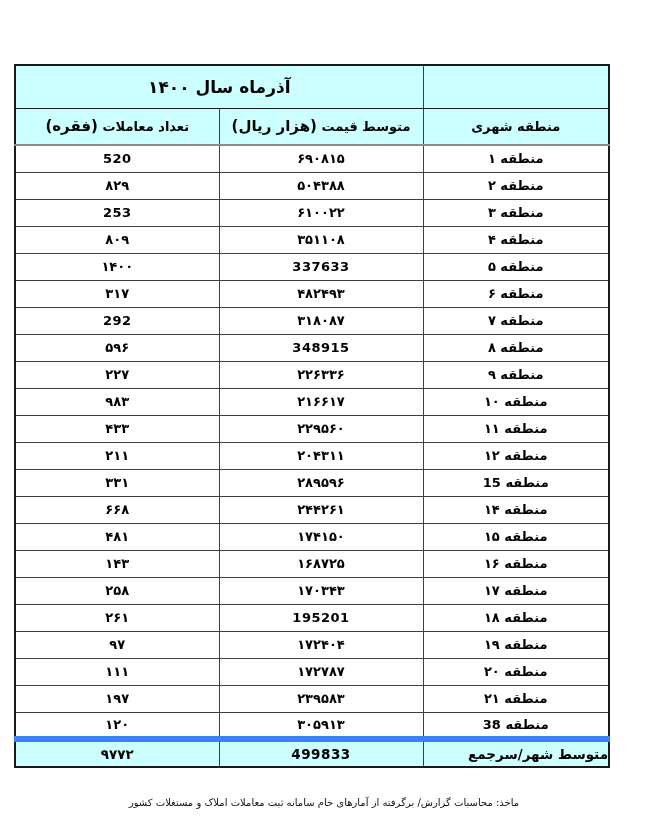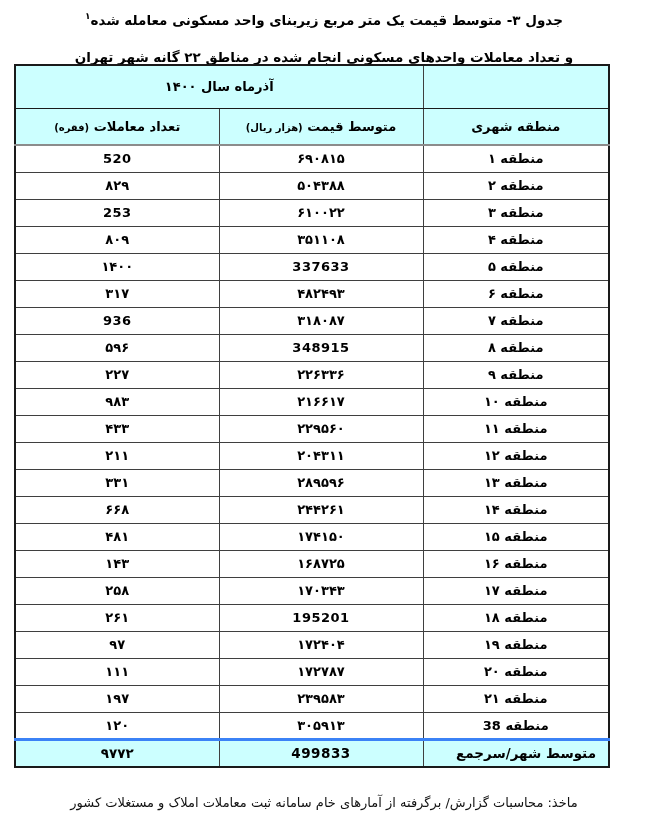--- a/index.html
+++ b/index.html
@@ -49,64 +49,59 @@
     vertical-align: middle;
     padding: 0;
     box-sizing: border-box;
     overflow: hidden;
     white-space: nowrap;
   }
   thead th {
     background: #ccffff;
     font-weight: bold;
   }
-  tr.period-row th { height: 43px; font-size: 13px; border-bottom: 1px solid #1a1a1a; }
+  tr.period-row th { height: 43px; font-size: 17px; border-bottom: 1px solid #1a1a1a; }
   tr.colhead-row th { height: 37px; font-size: 13px; border-bottom: 2px solid #8c8c8c; }
-  .paren { font-size: 10px; margin-top: 42px; }
+  .paren { font-size: 15px; margin-top: 42px; }
 
   tbody td {
     height: 27px;
     font-size: 13px;
     font-weight: bold;
     background: #ffffff;
   }
   tbody td.num { letter-spacing: 0.5px; }
 
   tr.total-row td {
     background: #ccffff;
     height: 28px;
     font-size: 13.5px;
-    border-top: 3px solid #3b82f6;
+    border-top: 6px solid #3b82f6;
   }
   tr.total-row td.total-label {
     text-align: right;
-    padding-right: 12px;
   }
 
   .footnote {
     position: absolute;
     top: 795px;
     left: 0;
     width: 648px;
     text-align: center;
     direction: rtl;
-    font-size: 13px;
+    font-size: 10px;
     line-height: 16px;
     color: #111111;
   }
 </style>
 </head>
 <body>
 
 <div class="page">
 
-  <div class="titles">
-    <div class="title-line1"><span>جدول ۳- متوسط قیمت یک متر مربع زیربنای واحد مسکونی معامله شده</span><sup>۱</sup></div>
-    <div class="title-line2">و تعداد معاملات واحدهای مسکونی انجام شده در مناطق ۲۲ گانه شهر تهران</div>
-  </div>
 
   <table class="main">
     <colgroup>
       <col class="c-region">
       <col class="c-price">
       <col class="c-count">
     </colgroup>
     <thead>
       <tr class="period-row">
         <th></th>
@@ -146,21 +141,21 @@
           <td class="num">۱۴۰۰</td>
         </tr>
         <tr>
           <td>منطقه ۶</td>
           <td class="num">۴۸۲۴۹۳</td>
           <td class="num">۳۱۷</td>
         </tr>
         <tr>
           <td>منطقه ۷</td>
           <td class="num">۳۱۸۰۸۷</td>
-          <td class="num">936</td>
+          <td class="num">292</td>
         </tr>
         <tr>
           <td>منطقه ۸</td>
           <td class="num">348915</td>
           <td class="num">۵۹۶</td>
         </tr>
         <tr>
           <td>منطقه ۹</td>
           <td class="num">۲۲۶۳۳۶</td>
           <td class="num">۲۲۷</td>
@@ -174,21 +169,21 @@
           <td>منطقه ۱۱</td>
           <td class="num">۲۲۹۵۶۰</td>
           <td class="num">۴۳۳</td>
         </tr>
         <tr>
           <td>منطقه ۱۲</td>
           <td class="num">۲۰۴۳۱۱</td>
           <td class="num">۲۱۱</td>
         </tr>
         <tr>
-          <td>منطقه ۱۳</td>
+          <td>منطقه 15</td>
           <td class="num">۲۸۹۵۹۶</td>
           <td class="num">۳۳۱</td>
         </tr>
         <tr>
           <td>منطقه ۱۴</td>
           <td class="num">۲۴۴۲۶۱</td>
           <td class="num">۶۶۸</td>
         </tr>
         <tr>
           <td>منطقه ۱۵</td>

